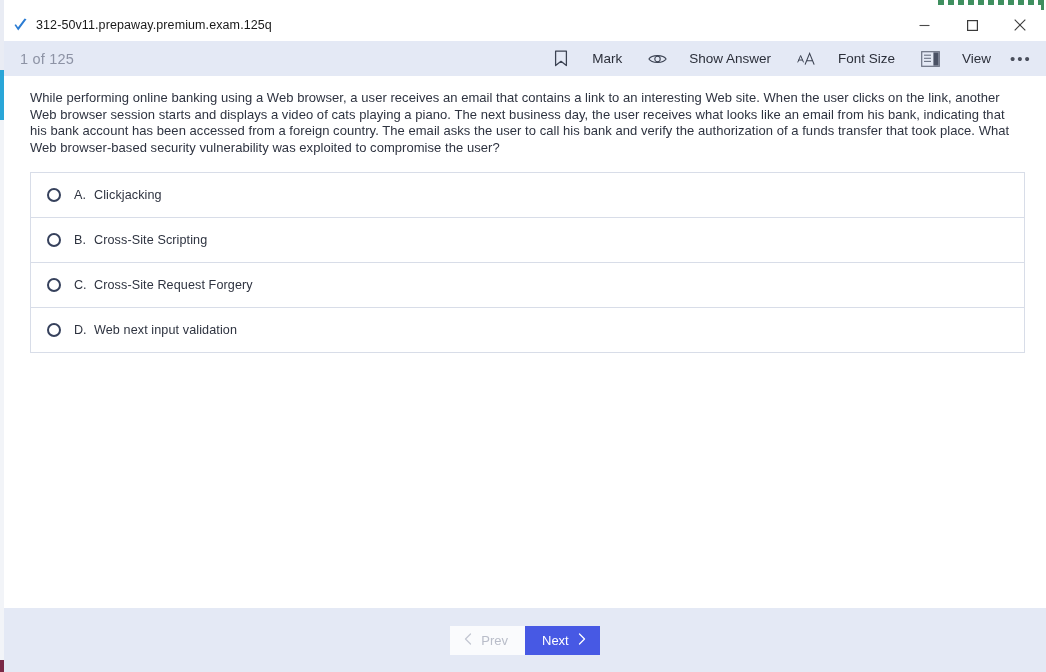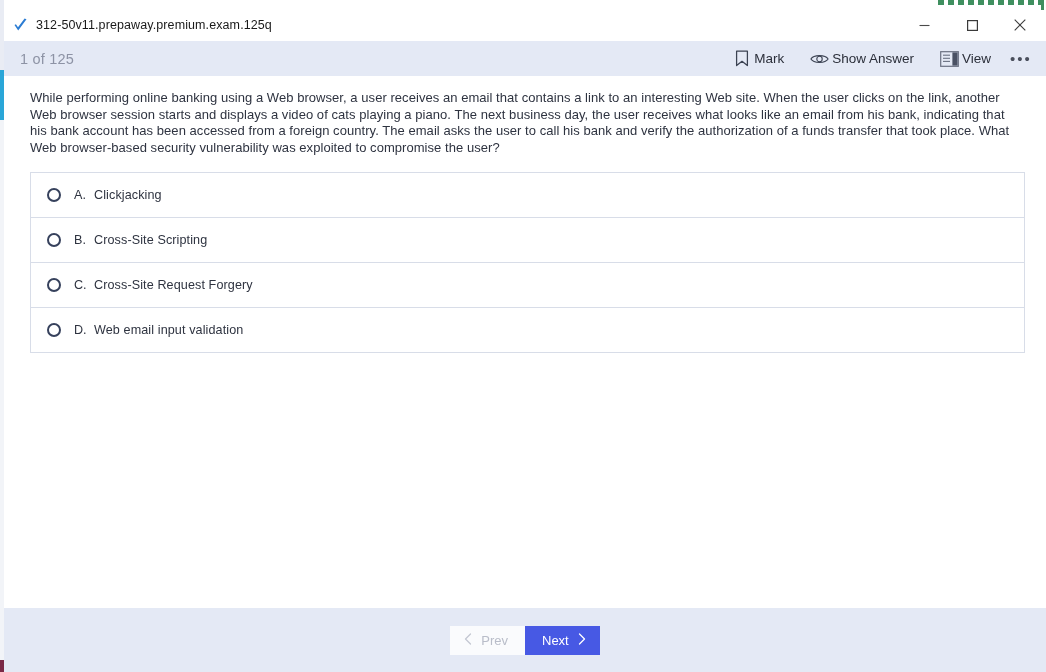--- a/index.html
+++ b/index.html
@@ -140,21 +140,21 @@
   }
   #toolbar-actions {
     margin-left: auto;
     display: flex;
     align-items: center;
     padding-right: 8px;
   }
   .tb-btn {
     display: flex;
     align-items: center;
-    gap: 3px;
+    gap: 22px;
     padding: 4px 13px;
     cursor: default;
     color: #2b2f3a;
     font-size: 13.5px;
     white-space: nowrap;
   }
   .tb-icon {
     display: flex;
     align-items: center;
     justify-content: center;
@@ -326,20 +326,29 @@
       <div class="tb-btn">
         <span class="tb-icon">
           <svg width="21" height="14" viewBox="0 0 21 14">
             <path d="M1 7 C4 2, 17 2, 20 7 C17 12, 4 12, 1 7 Z" fill="none" stroke="#3b4252" stroke-width="1.2"></path>
             <circle cx="10.5" cy="7" r="3" fill="none" stroke="#3b4252" stroke-width="1.2"></circle>
           </svg>
         </span>
         <span>Show Answer</span>
       </div>
 
+      <div class="tb-btn">
+        <span class="tb-icon">
+          <svg width="22" height="16" viewBox="0 0 22 16">
+            <path d="M1 11.5 L4.2 4 L7.4 11.5 M2.2 9.2 H6.2" fill="none" stroke="#3b4252" stroke-width="1.15" stroke-linecap="round"></path>
+            <path d="M9.5 14 L14.6 1.5 L19.7 14 M11.4 10 H17.8" fill="none" stroke="#3b4252" stroke-width="1.2" stroke-linecap="round"></path>
+          </svg>
+        </span>
+        <span>Font Size</span>
+      </div>
 
       <div class="tb-btn">
         <span class="tb-icon">
           <svg width="19" height="16" viewBox="0 0 19 16">
             <rect x="0.7" y="0.7" width="17.6" height="14.6" fill="none" stroke="#6a7182" stroke-width="1.2"></rect>
             <rect x="12.4" y="1.4" width="5.2" height="13.2" fill="#4a5164"></rect>
             <line x1="3" y1="4.2" x2="10" y2="4.2" stroke="#6a7182" stroke-width="1.1"></line>
             <line x1="3" y1="7.3" x2="10" y2="7.3" stroke="#6a7182" stroke-width="1.1"></line>
             <line x1="3" y1="10.4" x2="10" y2="10.4" stroke="#6a7182" stroke-width="1.1"></line>
           </svg>
@@ -371,21 +380,21 @@
 
       <div class="option-row">
         <span class="opt-radio"></span>
         <span class="opt-letter">C.</span>
         <span class="opt-label">Cross-Site Request Forgery</span>
       </div>
 
       <div class="option-row">
         <span class="opt-radio"></span>
         <span class="opt-letter">D.</span>
-        <span class="opt-label">Web email input validation</span>
+        <span class="opt-label">Web next input validation</span>
       </div>
 
     </div>
   </div>
 
   <div id="footer">
     <div id="nav-group">
 
       <button id="btn-prev">
         <span class="chev">

